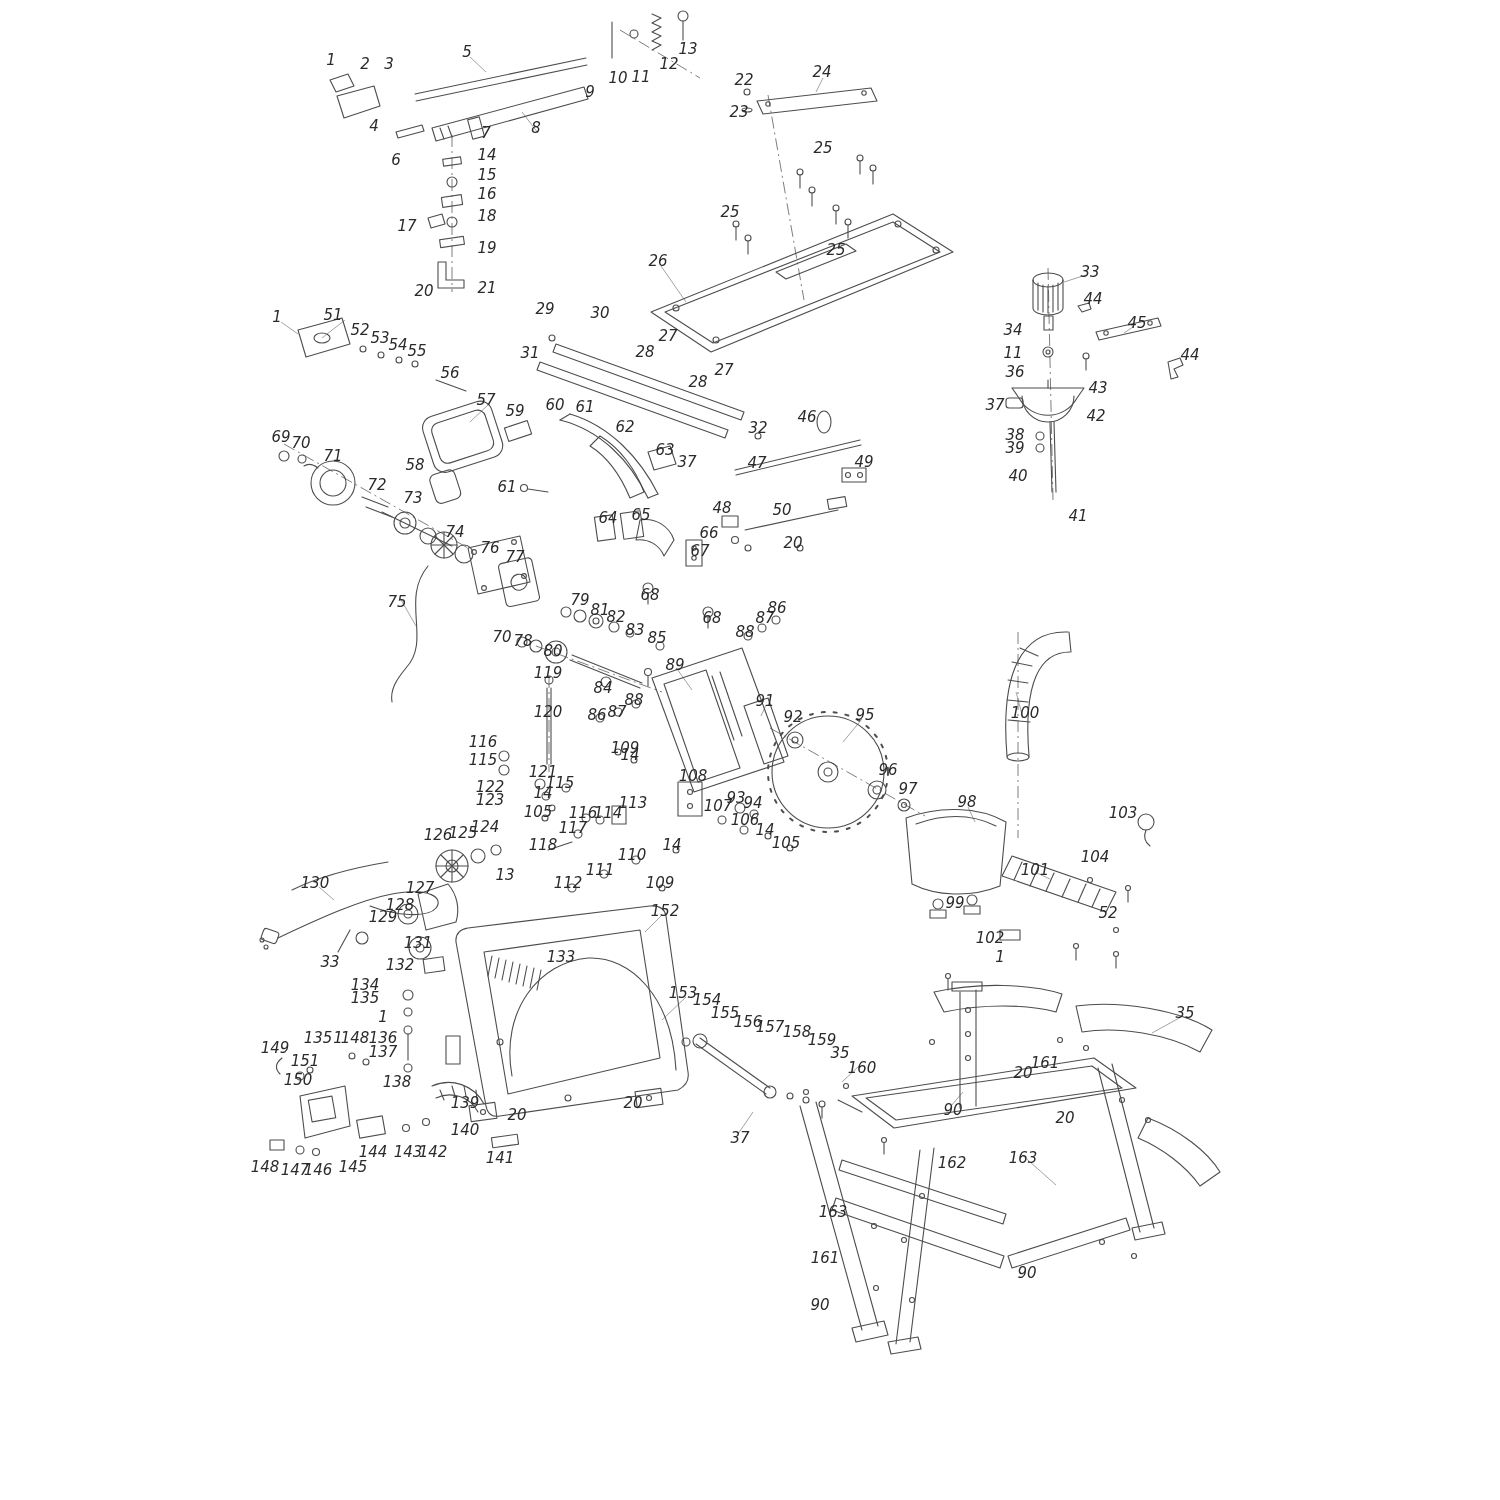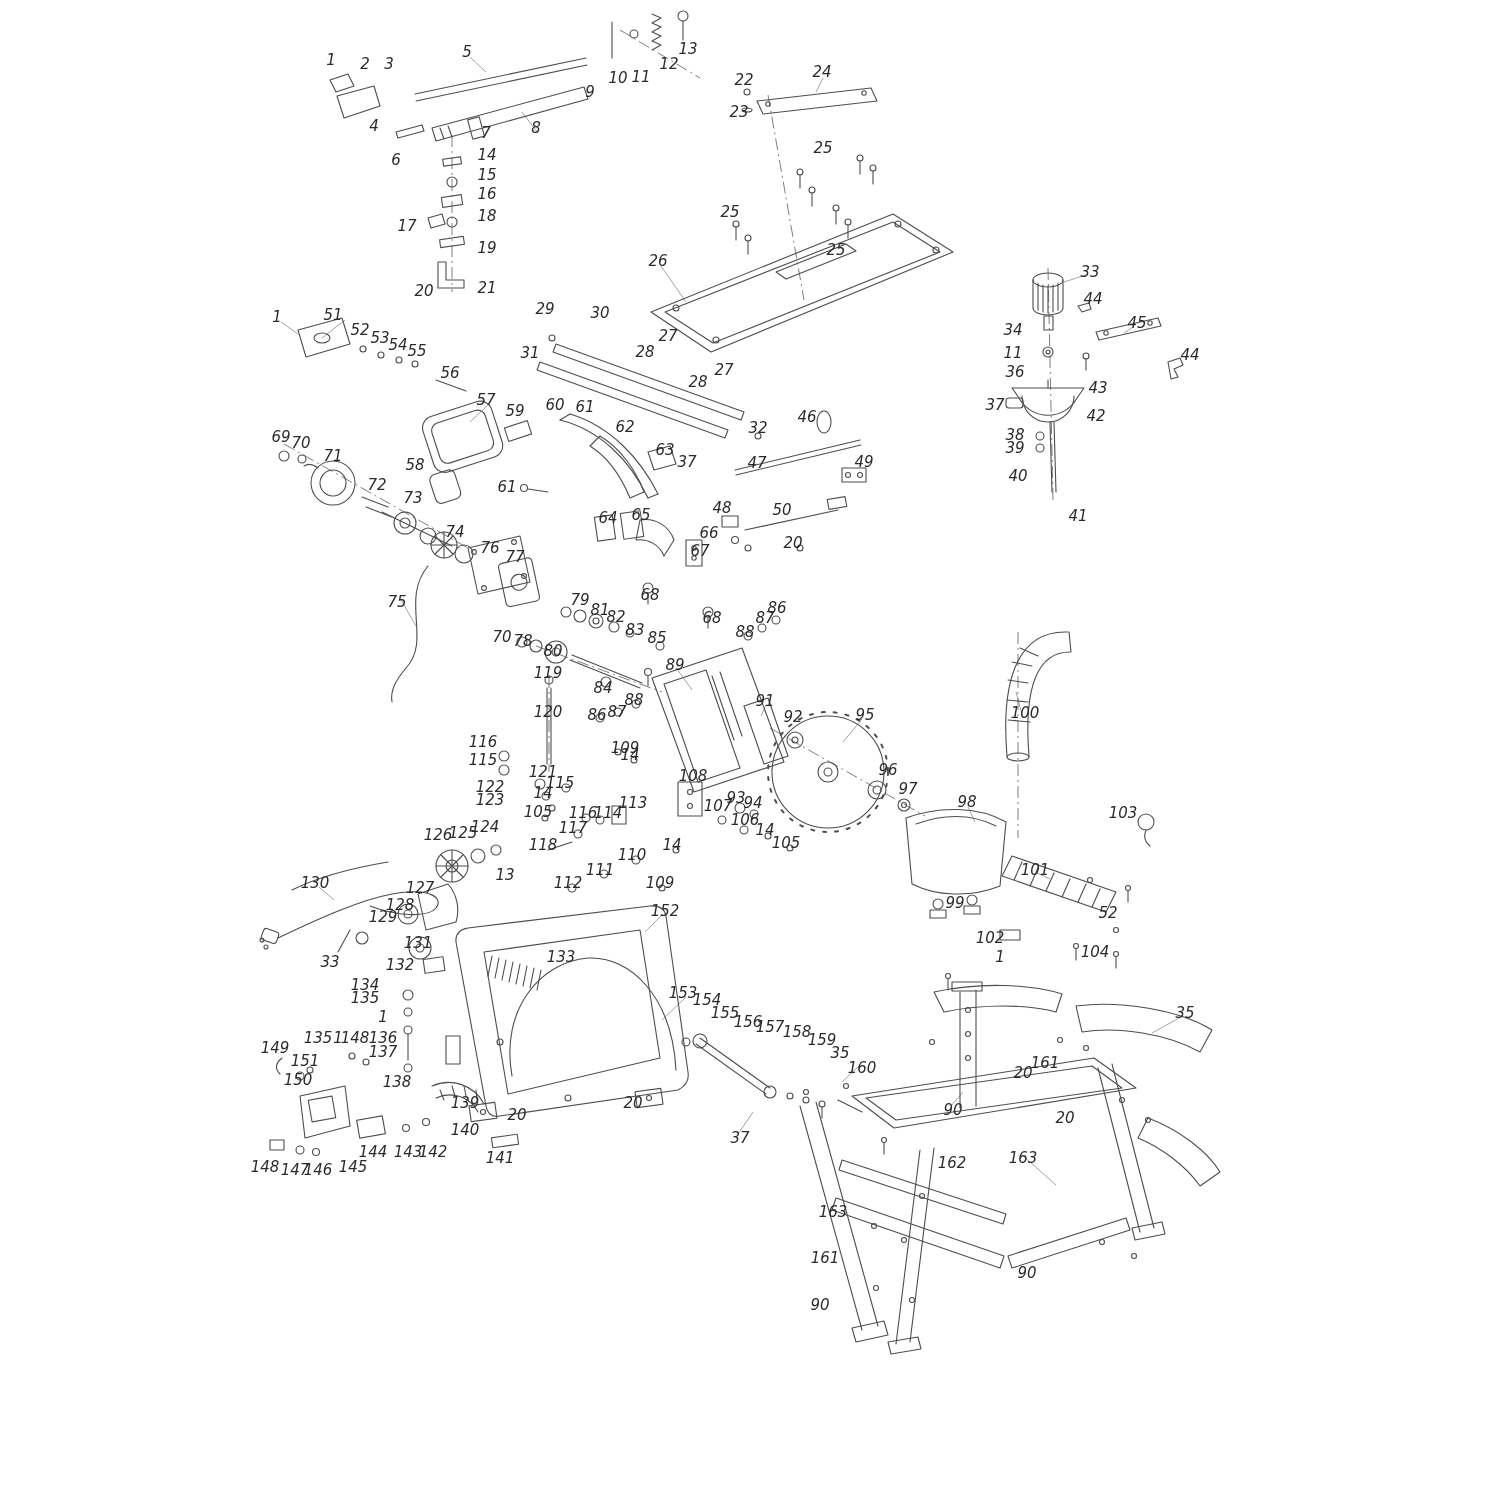--- a/index.html
+++ b/index.html
@@ -628,21 +628,21 @@
         <span class="callout" style="left: 908px; top: 789px;">97</span>
         <span class="callout" style="left: 736px; top: 798px;">93</span>
         <span class="callout" style="left: 753px; top: 803px;">94</span>
         <span class="callout" style="left: 967px; top: 802px;">98</span>
         <span class="callout" style="left: 955px; top: 903px;">99</span>
         <span class="callout" style="left: 1025px; top: 713px;">100</span>
         <span class="callout" style="left: 1035px; top: 870px;">101</span>
         <span class="callout" style="left: 990px; top: 938px;">102</span>
         <span class="callout" style="left: 1000px; top: 957px;">1</span>
         <span class="callout" style="left: 1123px; top: 813px;">103</span>
-        <span class="callout" style="left: 1095px; top: 952px;">104</span>
+        <span class="callout" style="left: 1095px; top: 857px;">104</span>
         <span class="callout" style="left: 1108px; top: 913px;">52</span>
         <span class="callout" style="left: 538px; top: 812px;">105</span>
         <span class="callout" style="left: 786px; top: 843px;">105</span>
         <span class="callout" style="left: 745px; top: 820px;">106</span>
         <span class="callout" style="left: 718px; top: 806px;">107</span>
         <span class="callout" style="left: 693px; top: 776px;">108</span>
         <span class="callout" style="left: 625px; top: 748px;">109</span>
         <span class="callout" style="left: 660px; top: 883px;">109</span>
         <span class="callout" style="left: 632px; top: 855px;">110</span>
         <span class="callout" style="left: 600px; top: 870px;">111</span>

